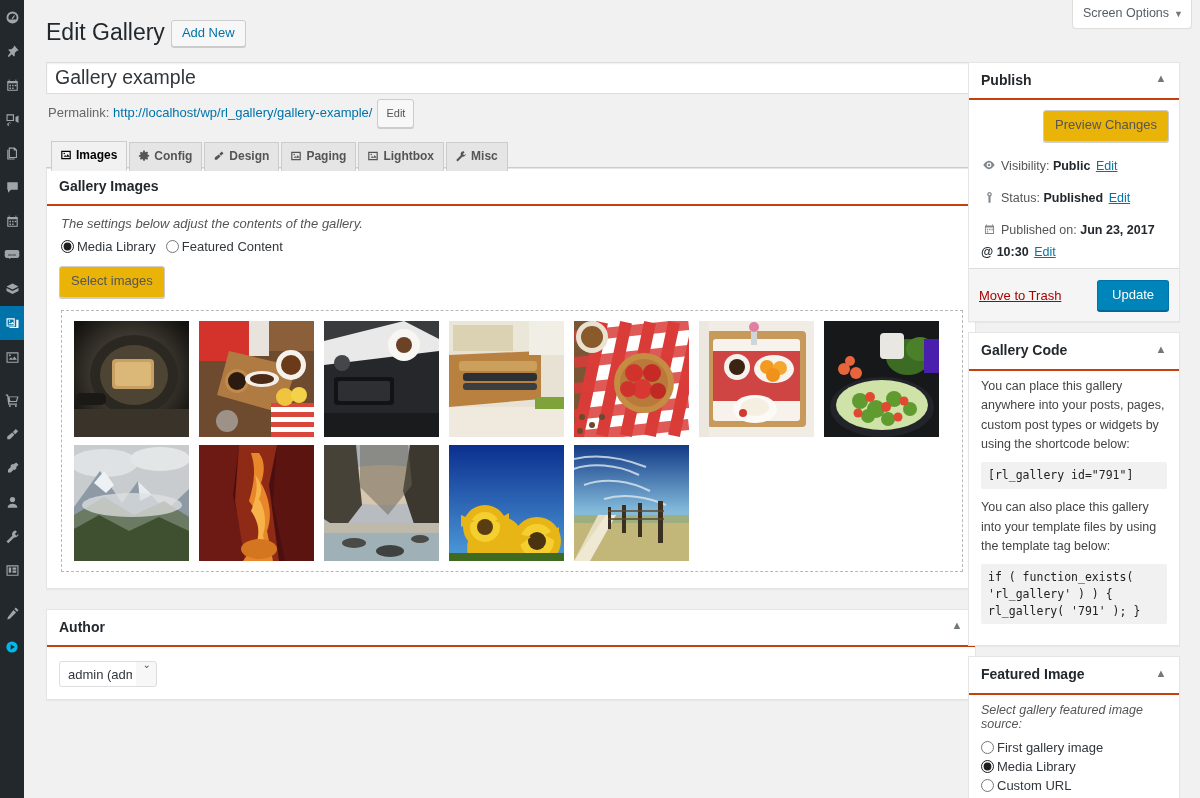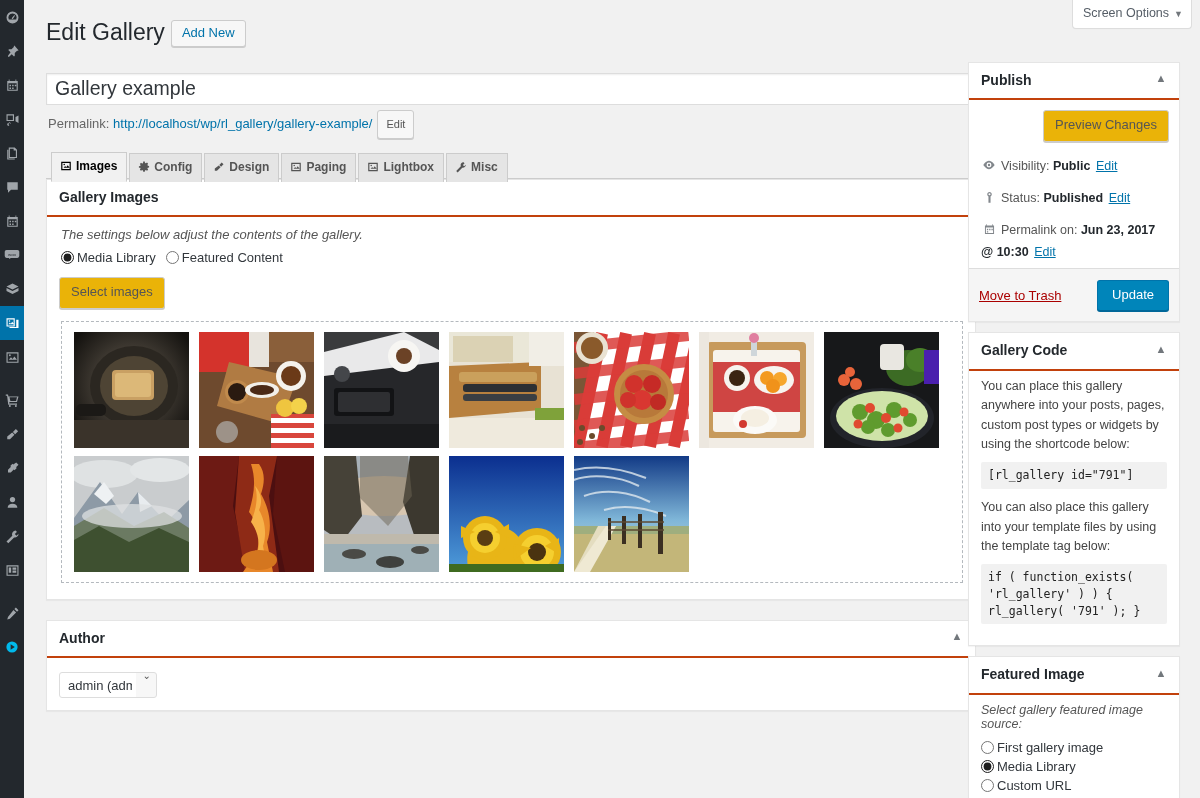--- a/index.html
+++ b/index.html
@@ -86,21 +86,20 @@
     line-height: 1.6;
     box-shadow: 0 1px 0 #ccc;
     cursor: pointer;
   }
 
   
   #poststuff { position: relative; margin-top: 10px; }
   #post-body-content {
     position: absolute; left: 0; top: 0;
     width: 930px;
-    margin-top: 11px;
   }
   #postbox-container-1 {
     position: absolute; right: 0; top: 0;
     width: 212px;
   }
 
   
   #titlediv input {
     width: 930px;
     height: 32px;
@@ -858,21 +857,21 @@
                     </svg>
                 </span><span>Status:</span>
                 <b>Published</b>
                 <a class="editlink">Edit</a>
               </div>
               <div class="misc-pub">
                 <span class="dashicon">
                   <svg width="13" height="13" viewBox="0 0 20 20" fill="currentColor">
                       <path d="M3 4h14v13H3V4zm1.5 3v8.5h11V7h-11zM6 2v3H5V2h1zm9 0v3h-1V2h1zM6 9h2v2H6V9zm3.5 0h2v2h-2V9zm3.5 0h2v2h-2V9zM6 12.5h2v2H6v-2z"></path>
                     </svg>
-                </span><span>Permalink on:</span>
+                </span><span>Published on:</span>
                 <b>Jun 23, 2017 @ 10:30</b>
                 <a class="editlink">Edit</a>
               </div>
             </div>
             <div id="major-publishing-actions">
               <div id="delete-action">
                 <a>Move to Trash</a>
               </div>
               <span class="button-primary">Update</span>
             </div>

